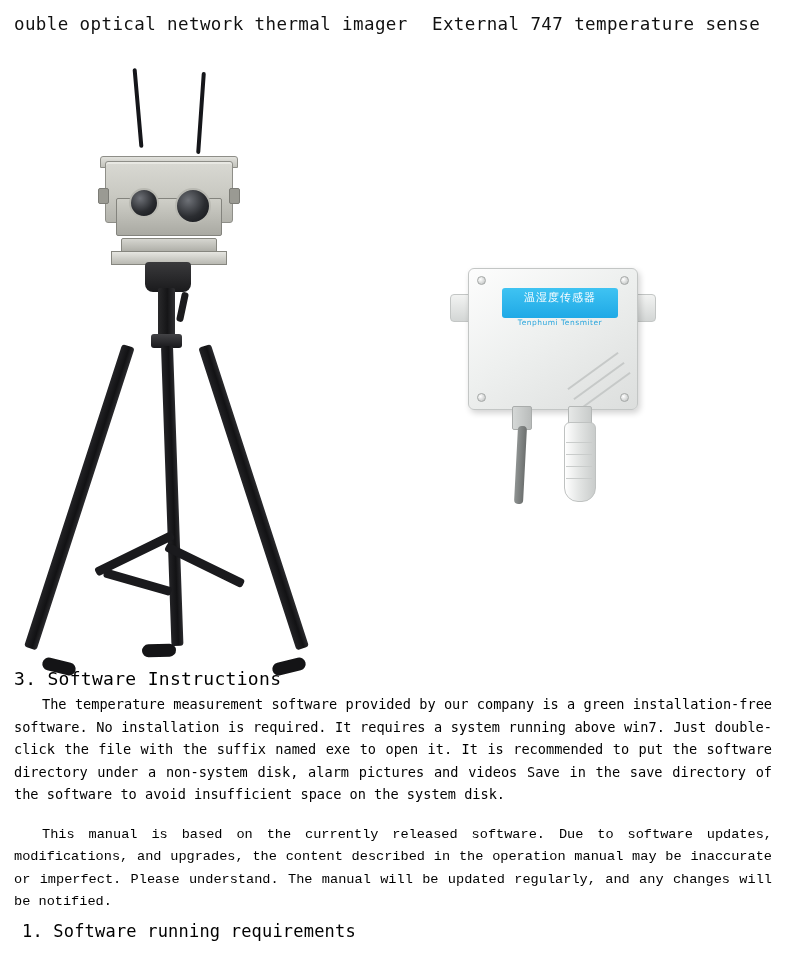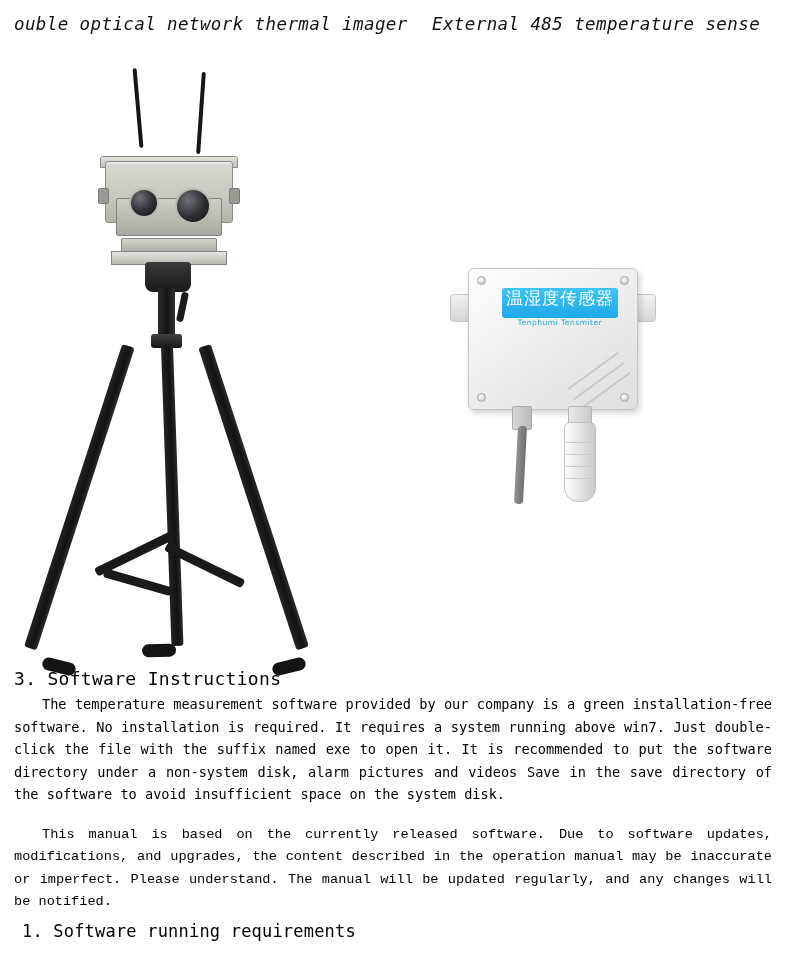--- a/index.html
+++ b/index.html
@@ -22,21 +22,20 @@
     height: 956px;
   }
 
   
   .captions {
     position: absolute;
     top: 8px;
     left: 0;
     width: 790px;
     height: 34px;
-    font-style: italic;
   }
   .caption {
     position: absolute;
     font-family: "DejaVu Sans Mono", monospace;
     font-size: 17.5px;
     letter-spacing: 0.4px;
     color: #111;
     white-space: nowrap;
   }
   .caption-left  { left: 14px;  top: 6px; }
@@ -204,21 +203,21 @@
   }
   .sensor-label {
     position: absolute;
     left: 52px; top: 78px;
     width: 116px; height: 30px;
     background: linear-gradient(180deg,#3fc3f2,#1fa9e6);
     border-radius: 3px;
     color: #ffffff;
     text-align: center;
     font-family: "DejaVu Sans", sans-serif;
-    font-size: 17px;
+    font-size: 11px;
     line-height: 20px;
     letter-spacing: 1px;
   }
   .sensor-sub {
     position: absolute;
     left: 52px; top: 108px;
     width: 116px;
     text-align: center;
     font-family: "DejaVu Sans", sans-serif;
     font-size: 7.5px;
@@ -342,21 +341,21 @@
     letter-spacing: 0.2px;
   }
 </style>
 </head>
 <body>
 
 <div class="page">
 
   <div class="captions">
     <div class="caption caption-left">ouble optical network thermal imager</div>
-    <div class="caption caption-right">External 485 temperature sense</div>
+    <div class="caption caption-right">External 747 temperature sense</div>
   </div>
 
   <div class="figures">
 
     <div class="imager-fig">
       <div class="antenna ant-left"></div>
       <div class="antenna ant-right"></div>
       <div class="cam-top-lip"></div>
       <div class="cam-body"></div>
       <div class="cam-front"></div>

